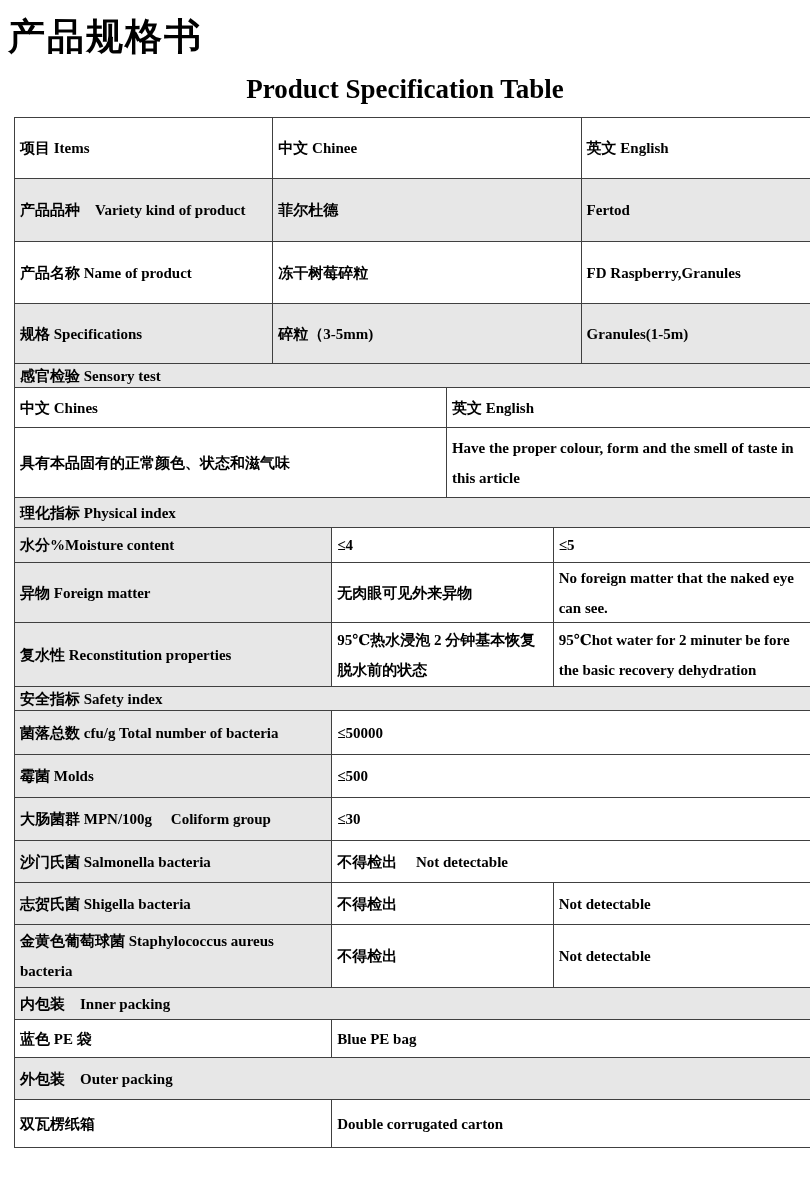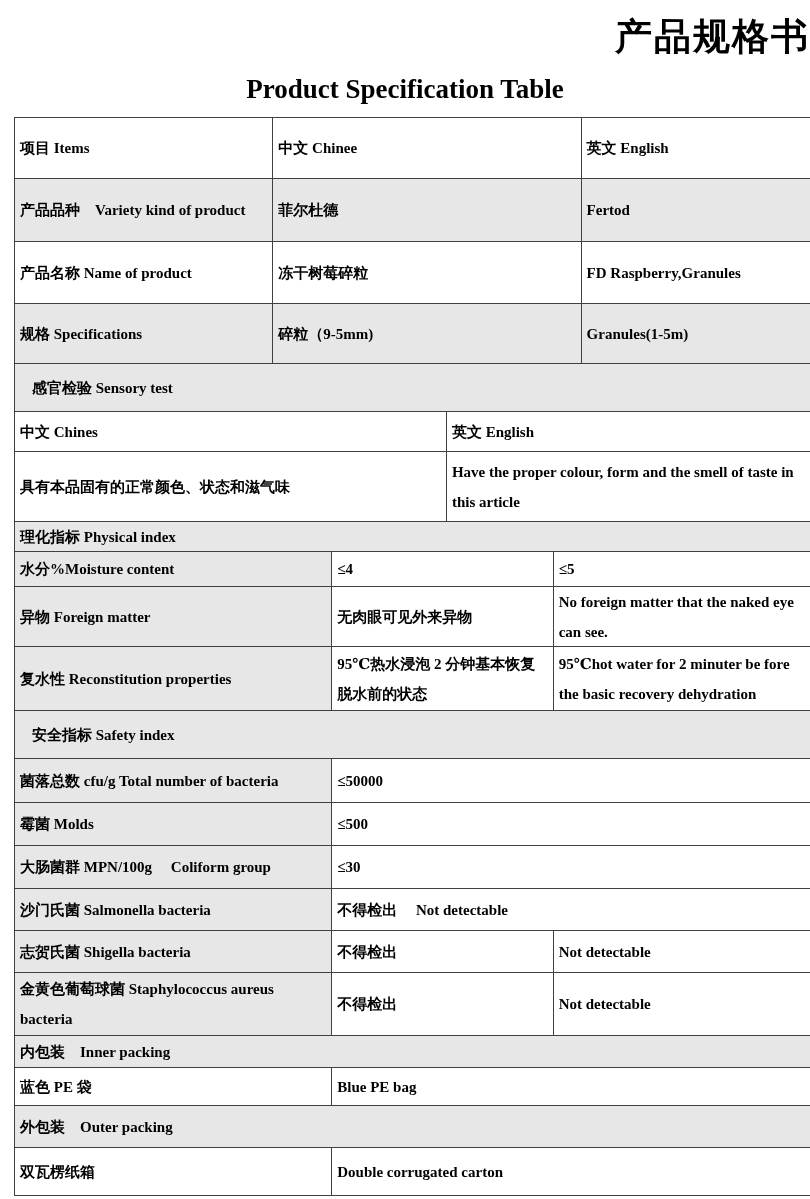--- a/index.html
+++ b/index.html
@@ -5,25 +5,26 @@
   * { margin: 0; padding: 0; box-sizing: border-box; }
   html, body { background: #ffffff; }
   body {
     width: 810px; height: 1199px;
     font-family: "Liberation Serif", "DejaVu Serif", serif;
     color: #000000;
     position: relative;
     overflow: hidden;
   }
   .doc-title-cn {
-    text-align: right;
+    text-align: left;
     font-size: 37px;
     font-weight: bold;
     padding-top: 12px;
     letter-spacing: 2px;
+    padding-left: 8px;
   }
   .doc-title-en {
     text-align: center;
     font-size: 27px;
     font-weight: bold;
     margin-top: 12px;
     margin-bottom: 12px;
   }
   .spec-table {
     position: absolute;
@@ -61,21 +62,21 @@
   .cb1 { width: 432px; }
   .cb2 { width: 365px; }
   
   .cc1 { width: 317px; }
   .cc2 { width: 222px; }
   .cc3 { width: 258px; }
   .cwide { width: 480px; }
   .cfull { width: 100%; }
   
   .h60 { height: 60px; } .h63 { height: 63px; } .h62 { height: 62px; }
-  .h36 { height: 48px; padding-left: 12px; } .h40 { height: 40px; font-family: Liberation Serif, serif; } .h70 { height: 70px; }
+  .h36 { height: 24px; } .h40 { height: 40px; font-family: Liberation Serif, serif; } .h70 { height: 70px; }
   .h30 { height: 30px; } .h35 { height: 35px; } .h64 { height: 64px; }
   .h44 { height: 44px; } .h43 { height: 43px; } .h42 { height: 42px; }
   .h32 { height: 32px; } .h38 { height: 38px; } .h48 { height: 48px; }
 </style>
 </head>
 <body>
 
 <div class="doc-title-cn">产品规格书</div>
 <div class="doc-title-en">Product Specification Table</div>
 
@@ -94,21 +95,21 @@
   </div>
 
   <div class="row h62">
     <div class="cell ca1">产品名称 Name of product</div>
     <div class="cell ca2">冻干树莓碎粒</div>
     <div class="cell ca3">FD Raspberry,Granules</div>
   </div>
 
   <div class="row h60 gray">
     <div class="cell ca1 graycell">规格 Specifications</div>
-    <div class="cell ca2 graycell">碎粒（9-5mm)</div>
+    <div class="cell ca2 graycell">碎粒（3-5mm)</div>
     <div class="cell ca3 graycell">Granules(1-5m)</div>
   </div>
 
   <div class="row h36 gray">
     <div class="cell cfull graycell">感官检验  Sensory test</div>
   </div>
 
   <div class="row h40">
     <div class="cell cb1">中文 Chines</div>
     <div class="cell cb2">英文 English</div>

